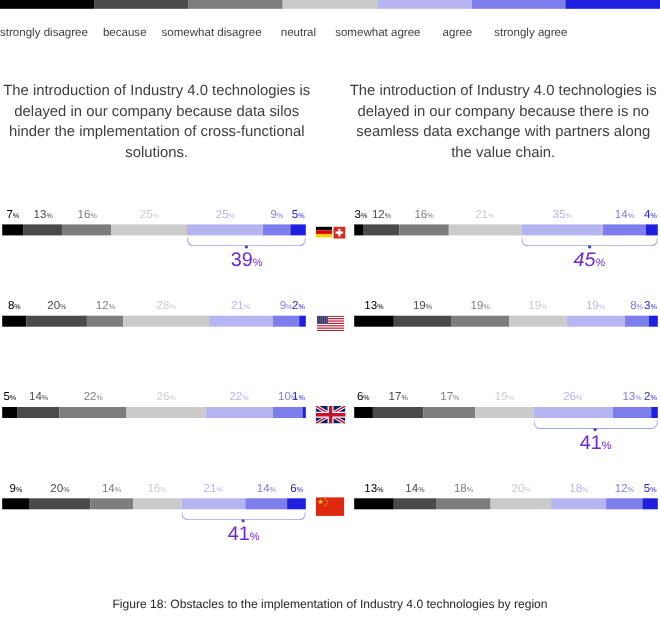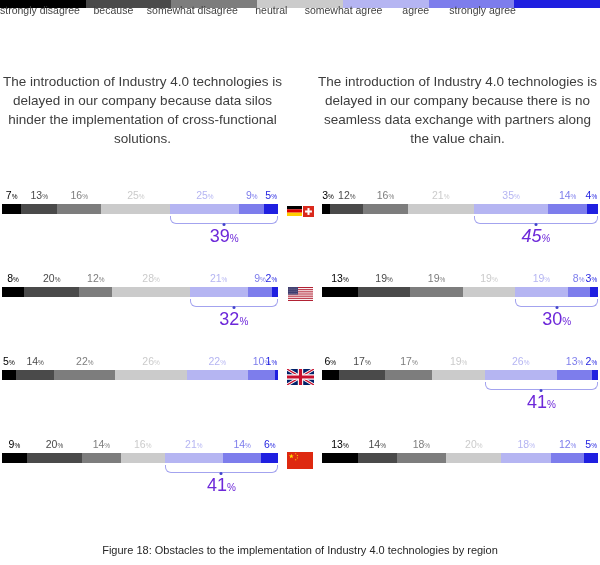--- a/index.html
+++ b/index.html
@@ -2,21 +2,21 @@
 <html><head>
 <meta charset="utf-8">
 <style>
   html,body{margin:0;padding:0;background:#fff;}
   body{width:600px;height:565px;position:relative;overflow:hidden;
        font-family:"Liberation Sans", sans-serif;color:#3f3f3f;}
 
   
   .legend-bar{position:absolute;top:0;left:0;width:600px;height:8px;display:flex;}
   .legend-bar .swatch{flex:1 1 0;height:8px;}
-  .legend-labels{position:absolute;top:4px;left:0;width:516px;display:flex;}
+  .legend-labels{position:absolute;top:24px;left:0;width:516px;display:flex;}
   .legend-labels .ll{flex:1 1 0;text-align:center;font-size:10.5px;color:#3f3f3f;
                      white-space:nowrap;overflow:visible;}
 
   
   .question{position:absolute;top:72px;width:285px;text-align:center;
             font-size:13.5px;line-height:19px;color:#3d3d3d;}
   .question.left{left:0;}
   .question.right{left:315px;}
 
   
@@ -157,51 +157,39 @@
         </div>
         <div class="bar">
           <div class="seg" style="width: 8%; background: rgb(0, 0, 0);"></div>
           <div class="seg" style="width: 20%; background: rgb(74, 74, 74);"></div>
           <div class="seg" style="width: 12%; background: rgb(125, 125, 125);"></div>
           <div class="seg" style="width: 28%; background: rgb(203, 203, 203);"></div>
           <div class="seg" style="width: 21%; background: rgb(181, 181, 242);"></div>
           <div class="seg" style="width: 9%; background: rgb(125, 125, 236);"></div>
           <div class="seg" style="width: 2%; background: rgb(31, 31, 224);"></div>
         </div>
-        <div class="bracket-zone">
-          <div class="bracket" style="left: 68%; width: 32%;">
-            <div class="dot"></div>
-          </div>
-          <div class="sum" style="left: 84%;"><span class="n">32</span><span class="p">%</span></div>
-        </div>
       </div>
       <div class="bar-area right">
         <div class="seg-labels">
           <span class="seg-label" style="left: 6.5%; color: rgb(0, 0, 0);"><span class="n">13</span><span class="p">%</span></span>
           <span class="seg-label" style="left: 22.5%; color: rgb(74, 74, 74);"><span class="n">19</span><span class="p">%</span></span>
           <span class="seg-label" style="left: 41.5%; color: rgb(125, 125, 125);"><span class="n">19</span><span class="p">%</span></span>
           <span class="seg-label" style="left: 60.5%; color: rgb(203, 203, 203);"><span class="n">19</span><span class="p">%</span></span>
           <span class="seg-label" style="left: 79.5%; color: rgb(181, 181, 242);"><span class="n">19</span><span class="p">%</span></span>
           <span class="seg-label" style="left: 93%; color: rgb(125, 125, 236);"><span class="n">8</span><span class="p">%</span></span>
           <span class="seg-label" style="left: 97.6%; color: rgb(31, 31, 224);"><span class="n">3</span><span class="p">%</span></span>
         </div>
         <div class="bar">
           <div class="seg" style="width: 13%; background: rgb(0, 0, 0);"></div>
           <div class="seg" style="width: 19%; background: rgb(74, 74, 74);"></div>
           <div class="seg" style="width: 19%; background: rgb(125, 125, 125);"></div>
           <div class="seg" style="width: 19%; background: rgb(203, 203, 203);"></div>
           <div class="seg" style="width: 19%; background: rgb(181, 181, 242);"></div>
           <div class="seg" style="width: 8%; background: rgb(125, 125, 236);"></div>
           <div class="seg" style="width: 3%; background: rgb(31, 31, 224);"></div>
-        </div>
-        <div class="bracket-zone">
-          <div class="bracket" style="left: 70%; width: 30%;">
-            <div class="dot"></div>
-          </div>
-          <div class="sum" style="left: 85%;"><span class="n">30</span><span class="p">%</span></div>
         </div>
       </div>
       <div class="flags">
         <span>
           <svg viewBox="0 0 38 20" width="25" height="14" preserveAspectRatio="none">
             <rect width="38" height="20" fill="#fff"></rect>
             <rect y="0.00" width="38" height="1.54" fill="#B22234"></rect>
             <rect y="3.08" width="38" height="1.54" fill="#B22234"></rect>
             <rect y="6.15" width="38" height="1.54" fill="#B22234"></rect>
             <rect y="9.23" width="38" height="1.54" fill="#B22234"></rect>

